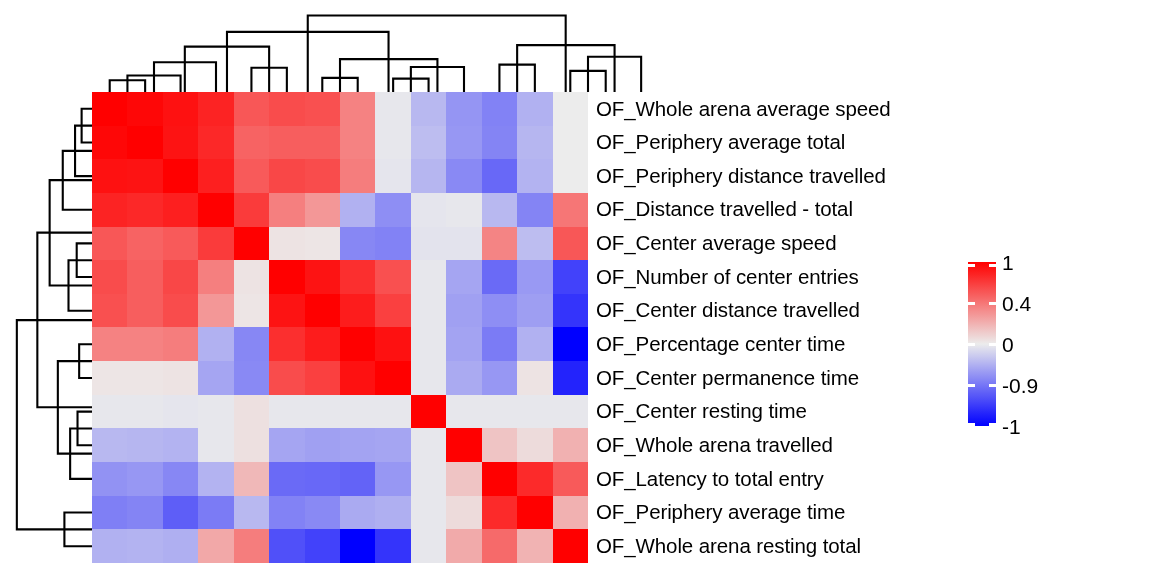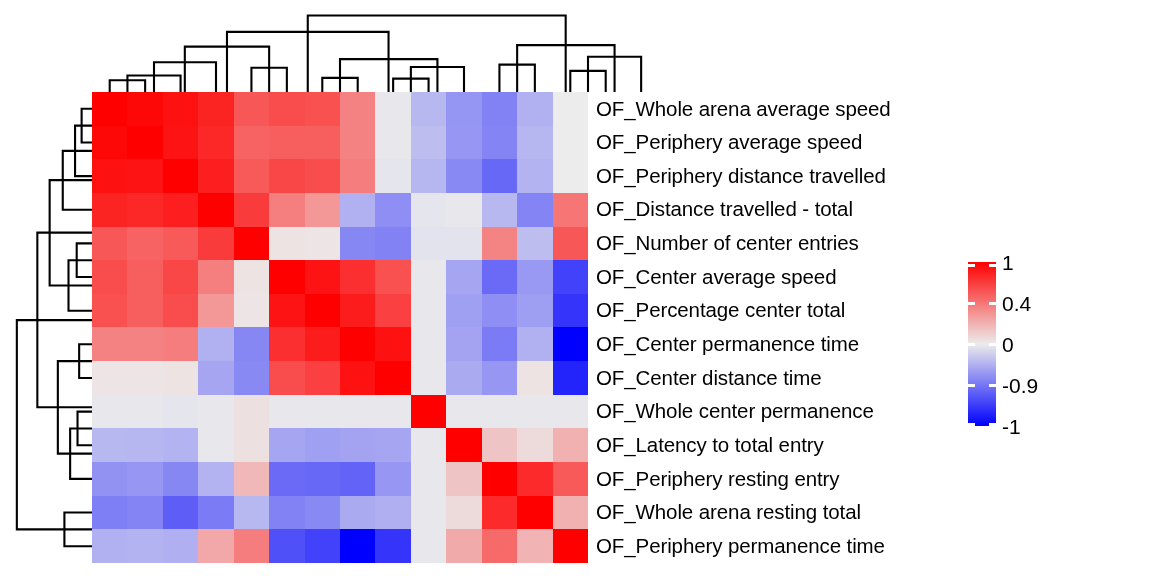--- a/index.html
+++ b/index.html
@@ -373,33 +373,33 @@
       <div class="hm-cell" style="background: rgb(52, 52, 251);"></div>
       <div class="hm-cell" style="background: rgb(231, 231, 236);"></div>
       <div class="hm-cell" style="background: rgb(241, 170, 170);"></div>
       <div class="hm-cell" style="background: rgb(246, 106, 106);"></div>
       <div class="hm-cell" style="background: rgb(241, 179, 179);"></div>
       <div class="hm-cell" style="background: rgb(255, 0, 0);"></div>
     </div>
 
   <div id="row-labels">
       <div class="row-label">OF_Whole arena average speed</div>
-      <div class="row-label">OF_Periphery average speed</div>
+      <div class="row-label">OF_Periphery average total</div>
       <div class="row-label">OF_Periphery distance travelled</div>
       <div class="row-label">OF_Distance travelled - total</div>
+      <div class="row-label">OF_Center average speed</div>
       <div class="row-label">OF_Number of center entries</div>
-      <div class="row-label">OF_Center average speed</div>
-      <div class="row-label">OF_Percentage center total</div>
+      <div class="row-label">OF_Center distance travelled</div>
+      <div class="row-label">OF_Percentage center time</div>
       <div class="row-label">OF_Center permanence time</div>
-      <div class="row-label">OF_Center distance time</div>
-      <div class="row-label">OF_Whole center permanence</div>
+      <div class="row-label">OF_Center resting time</div>
+      <div class="row-label">OF_Whole arena travelled</div>
       <div class="row-label">OF_Latency to total entry</div>
-      <div class="row-label">OF_Periphery resting entry</div>
+      <div class="row-label">OF_Periphery average time</div>
       <div class="row-label">OF_Whole arena resting total</div>
-      <div class="row-label">OF_Periphery permanence time</div>
     </div>
 
   <div id="legend">
     <div id="legend-bar-wrap">
       <div id="legend-bar" style="background: linear-gradient(rgb(255, 0, 0) 0%, rgb(254, 12, 12) 2.5%, rgb(253, 24, 24) 5%, rgb(252, 35, 35) 7.5%, rgb(251, 47, 47) 10%, rgb(250, 59, 59) 12.5%, rgb(249, 71, 71) 15%, rgb(248, 83, 83) 17.5%, rgb(247, 94, 94) 20%, rgb(246, 106, 106) 22.5%, rgb(246, 118, 118) 25%, rgb(245, 130, 130) 27.5%, rgb(244, 142, 142) 30%, rgb(243, 153, 153) 32.5%, rgb(242, 165, 165) 35%, rgb(241, 177, 177) 37.5%, rgb(240, 189, 189) 40%, rgb(239, 201, 201) 42.5%, rgb(238, 212, 212) 45%, rgb(237, 224, 224) 47.5%, rgb(236, 236, 236) 50%, rgb(224, 224, 237) 52.5%, rgb(212, 212, 238) 55%, rgb(201, 201, 239) 57.5%, rgb(189, 189, 240) 60%, rgb(177, 177, 241) 62.5%, rgb(165, 165, 242) 65%, rgb(153, 153, 243) 67.5%, rgb(142, 142, 244) 70%, rgb(130, 130, 245) 72.5%, rgb(118, 118, 246) 75%, rgb(106, 106, 246) 77.5%, rgb(94, 94, 247) 80%, rgb(83, 83, 248) 82.5%, rgb(71, 71, 249) 85%, rgb(59, 59, 250) 87.5%, rgb(47, 47, 251) 90%, rgb(35, 35, 252) 92.5%, rgb(24, 24, 253) 95%, rgb(12, 12, 254) 97.5%, rgb(0, 0, 255) 100%);"></div>
     <div class="legend-tick left" style="top: 1.5px;"></div>
         <div class="legend-tick right" style="top: 1.5px;"></div>
         <div class="legend-tick left" style="top: 39.5px;"></div>
         <div class="legend-tick right" style="top: 39.5px;"></div>
         <div class="legend-tick left" style="top: 80.5px;"></div>

